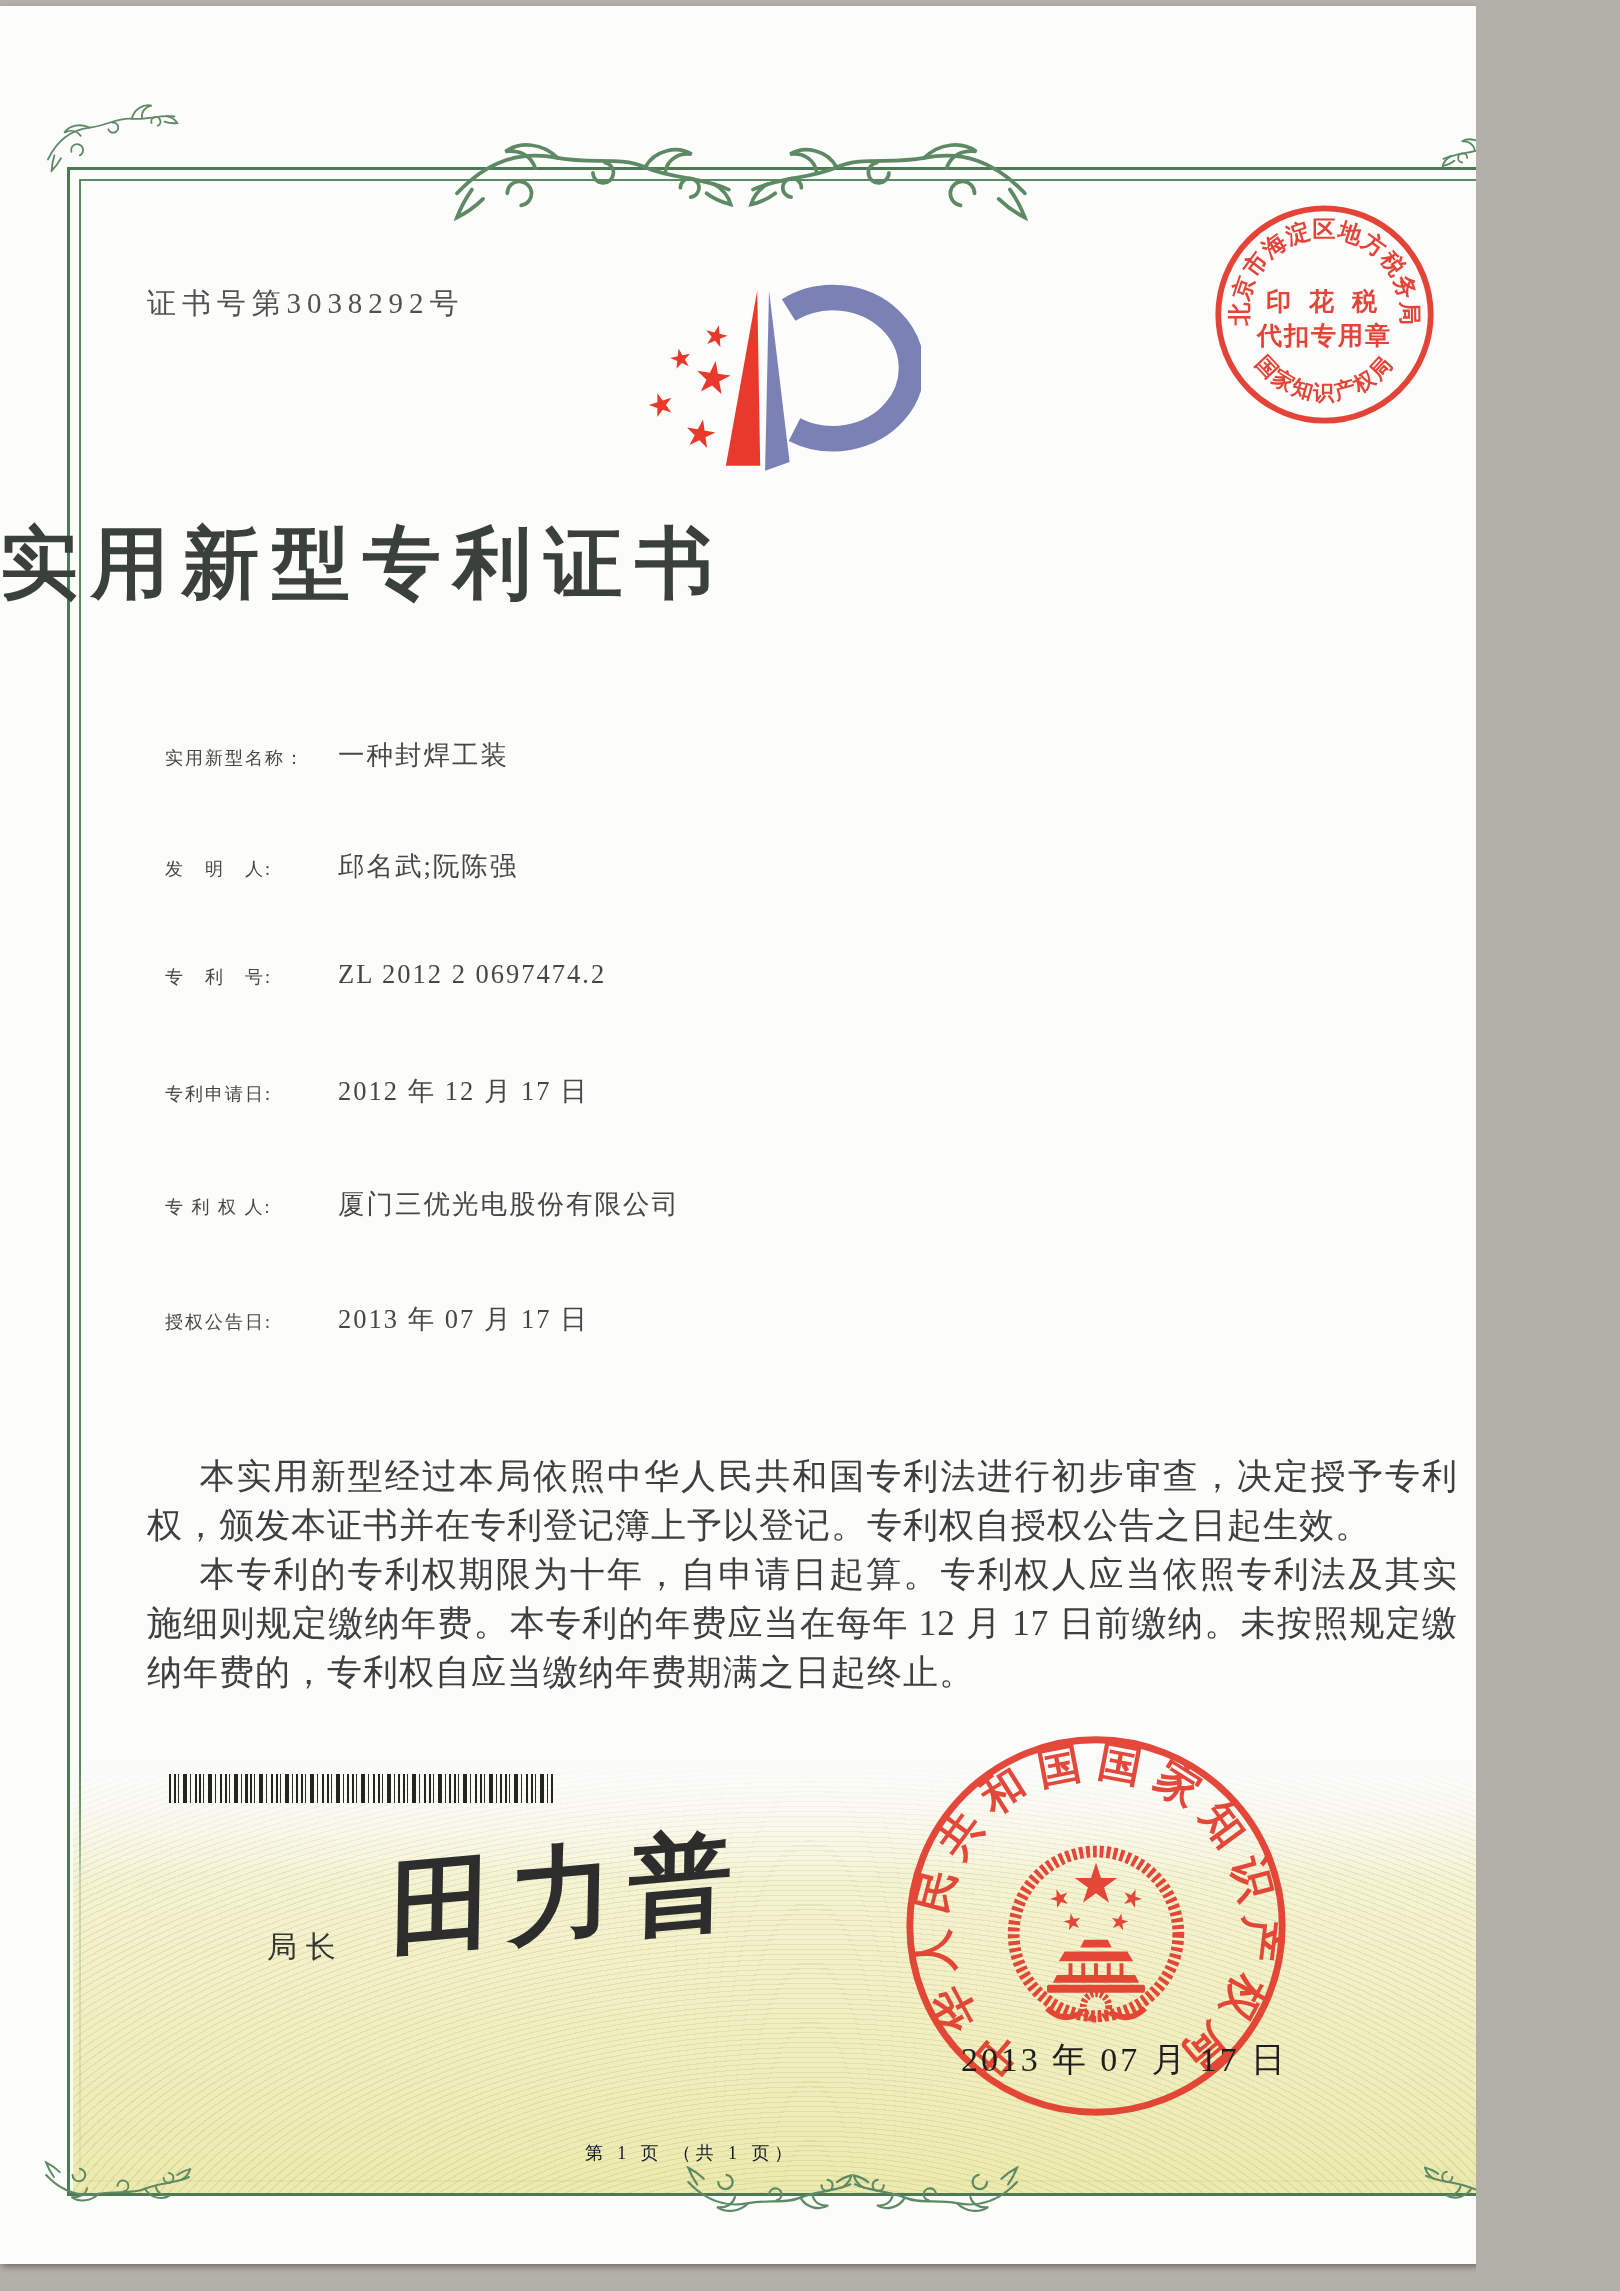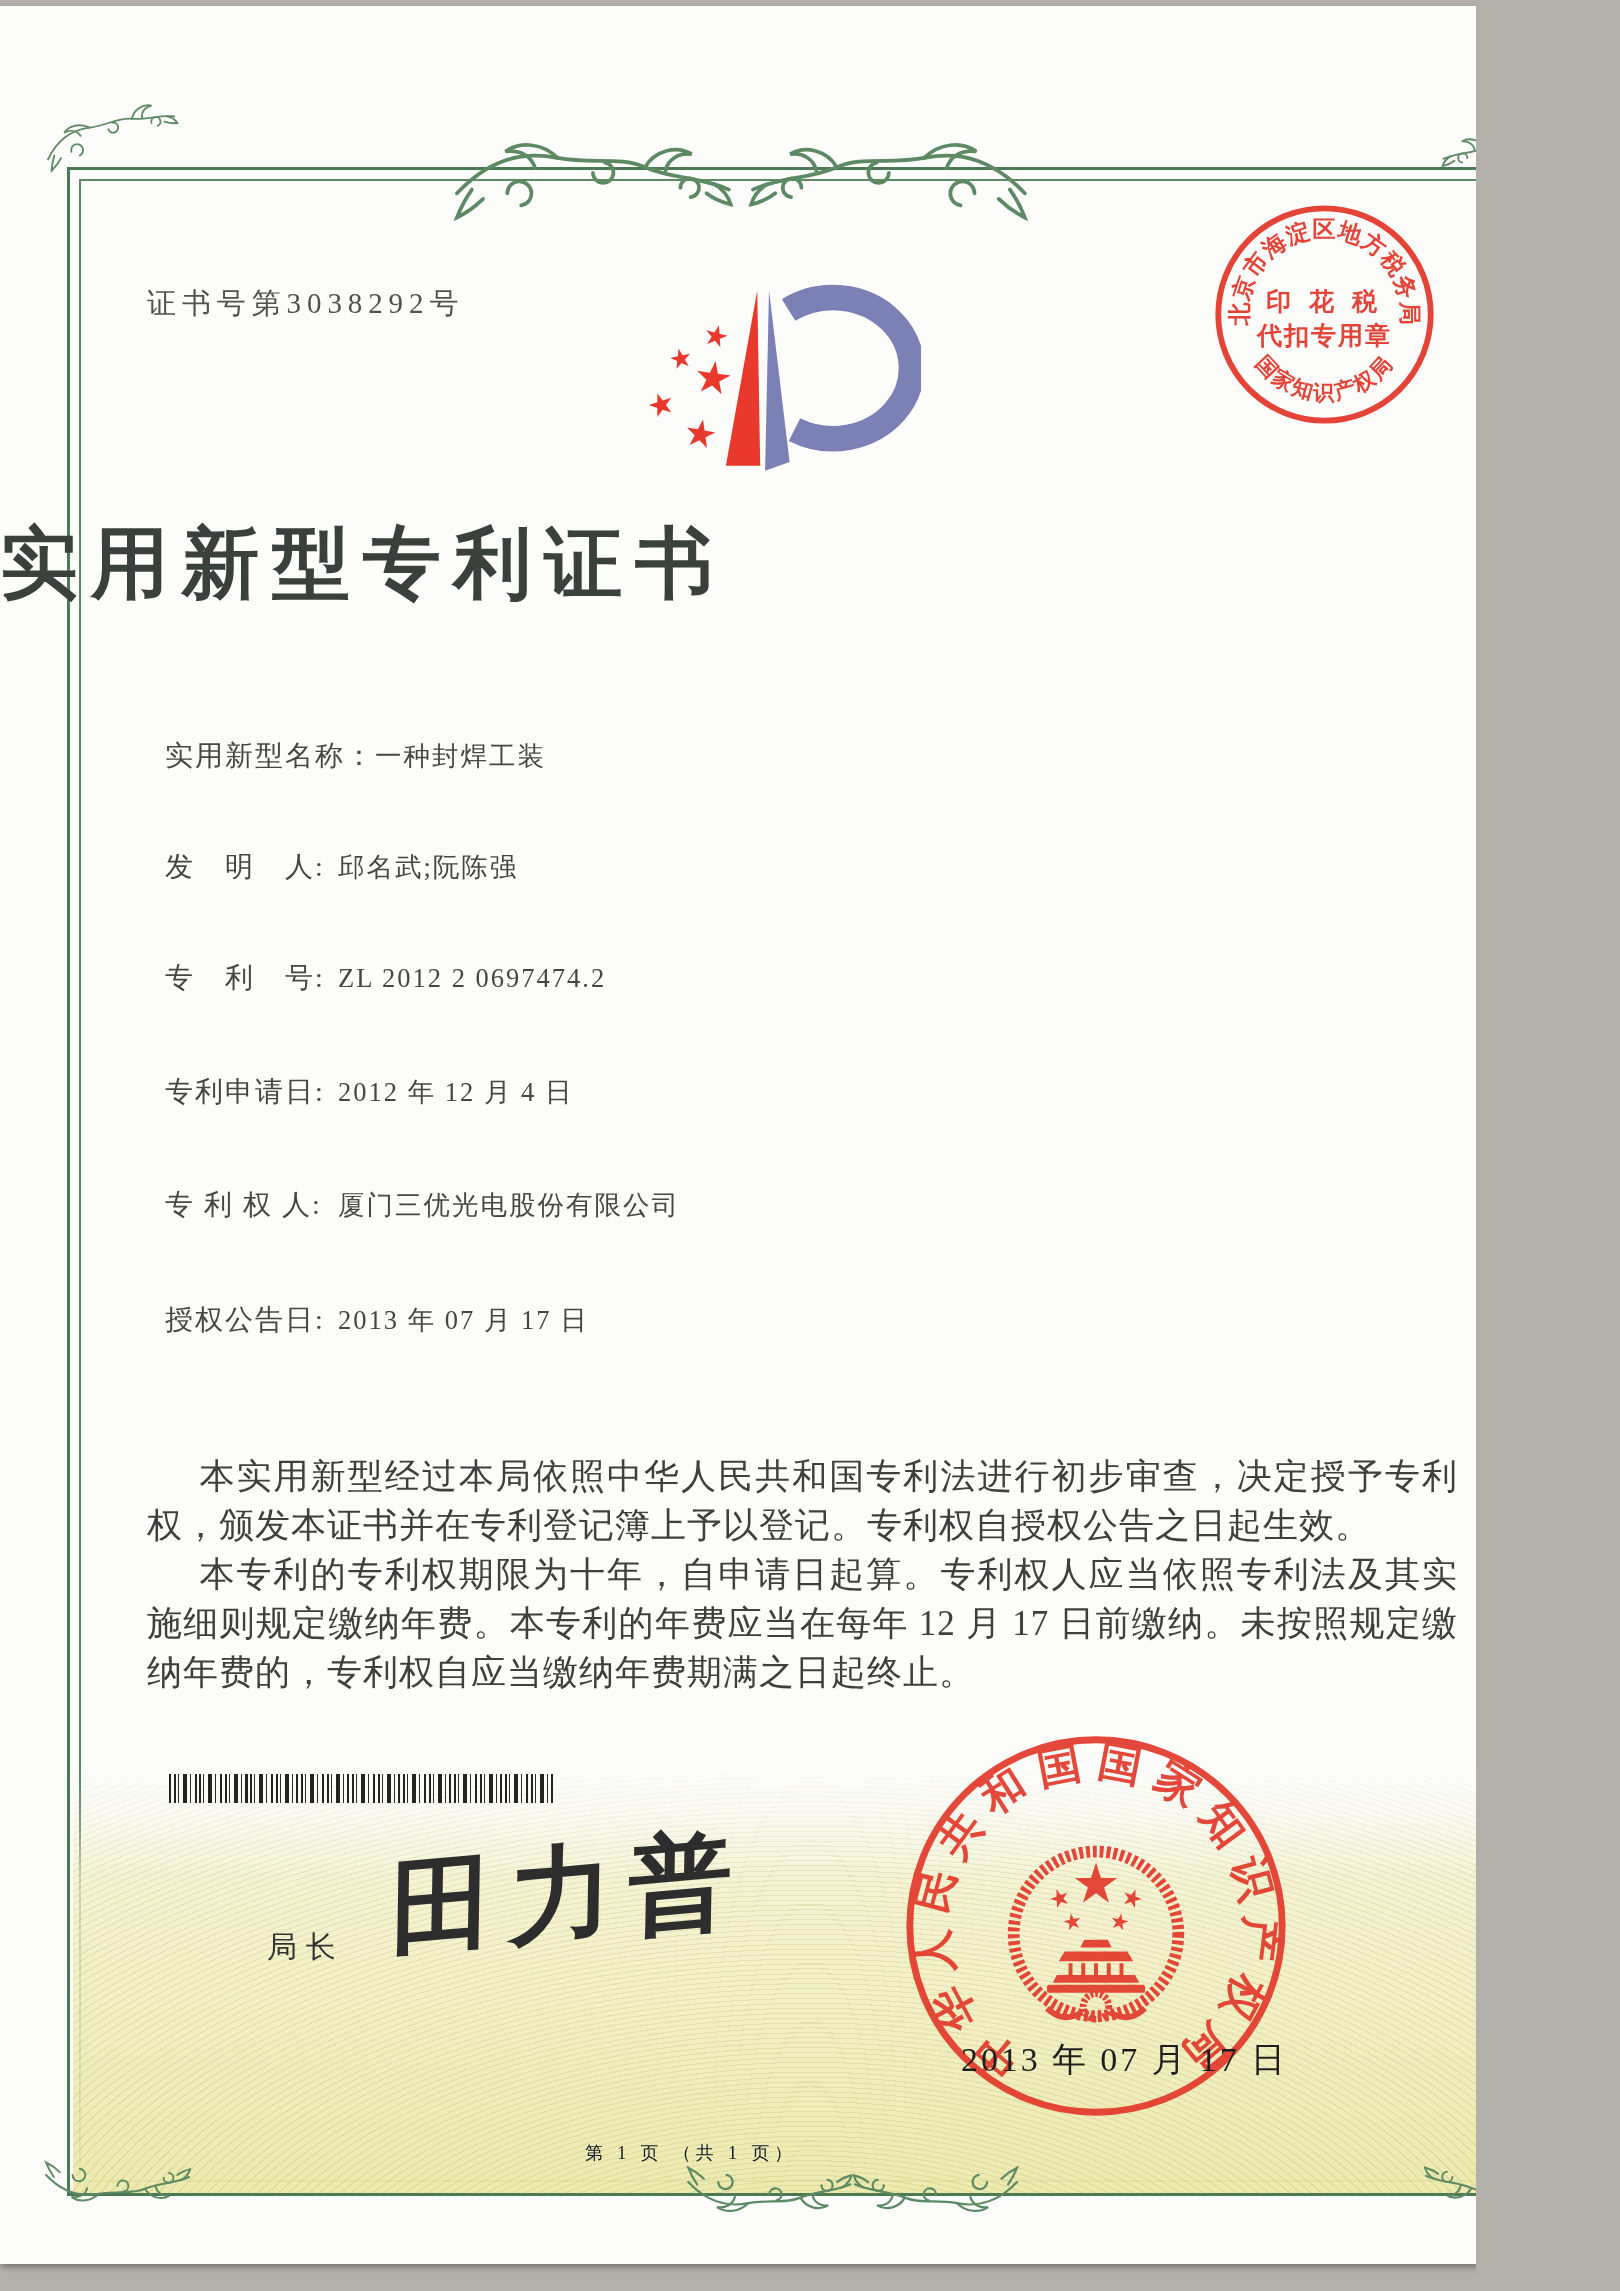--- a/index.html
+++ b/index.html
@@ -25,21 +25,21 @@
   .cert-no{position:absolute;left:147px;top:284px;font-size:29px;letter-spacing:5.9px;color:#515151;}
   .title{position:absolute;left:0;top:512px;width:1620px;text-align:left;margin:0;
          font-size:78px;font-weight:700;letter-spacing:12.7px;color:var(--title_ink);}
   .logo{position:absolute;left:617px;top:263px;}
   .tax-stamp{position:absolute;left:1198px;top:188px;opacity:.92;}
   .stamp-arc{font-size:24px;font-weight:700;letter-spacing:1px;}
   .stamp-arc-b{font-size:22px;font-weight:700;letter-spacing:2px;}
   .stamp-line{font-size:26px;font-weight:700;}
   .fields{position:absolute;left:165px;top:737px;width:1176px;color:#464646;}
   .field-row{position:absolute;left:0;white-space:nowrap;font-size:26.5px;letter-spacing:2px;}
-  .f-label{display:inline-block;min-width:173px;font-size:28px;}
+  .f-label{display:inline-block;min-width:173px;font-size:18px;}
   .field-row:nth-of-type(1){top:0;}
   .field-row:nth-of-type(2){top:111px;}
   .field-row:nth-of-type(3){top:222px;}
   .field-row:nth-of-type(4){top:336px;}
   .field-row:nth-of-type(5){top:449px;}
   .field-row:nth-of-type(6){top:564px;}
   .body-text{position:absolute;left:147px;top:1452px;width:1311px;color:var(--body_ink);
          font-size:35px;line-height:49px;text-align:justify;}
   .body-text p{margin:0;text-indent:1.5em;letter-spacing:1px;}
   .barcode{position:absolute;left:169px;top:1774px;width:384px;height:29px;
@@ -146,21 +146,21 @@
     <div class="field-row">
       <span class="f-label">实用新型名称：</span><span class="f-value">一种封焊工装</span>
     </div>
     <div class="field-row">
       <span class="f-label">发　明　人: </span><span class="f-value">邱名武;阮陈强</span>
     </div>
     <div class="field-row">
       <span class="f-label">专　利　号: </span><span class="f-value">ZL 2012 2 0697474.2</span>
     </div>
     <div class="field-row">
-      <span class="f-label">专利申请日: </span><span class="f-value">2012 年 12 月 4 日</span>
+      <span class="f-label">专利申请日: </span><span class="f-value">2012 年 12 月 17 日</span>
     </div>
     <div class="field-row">
       <span class="f-label">专 利 权 人: </span><span class="f-value">厦门三优光电股份有限公司</span>
     </div>
     <div class="field-row">
       <span class="f-label">授权公告日: </span><span class="f-value">2013 年 07 月 17 日</span>
     </div>
   </div>
 
   <div class="body-text">

